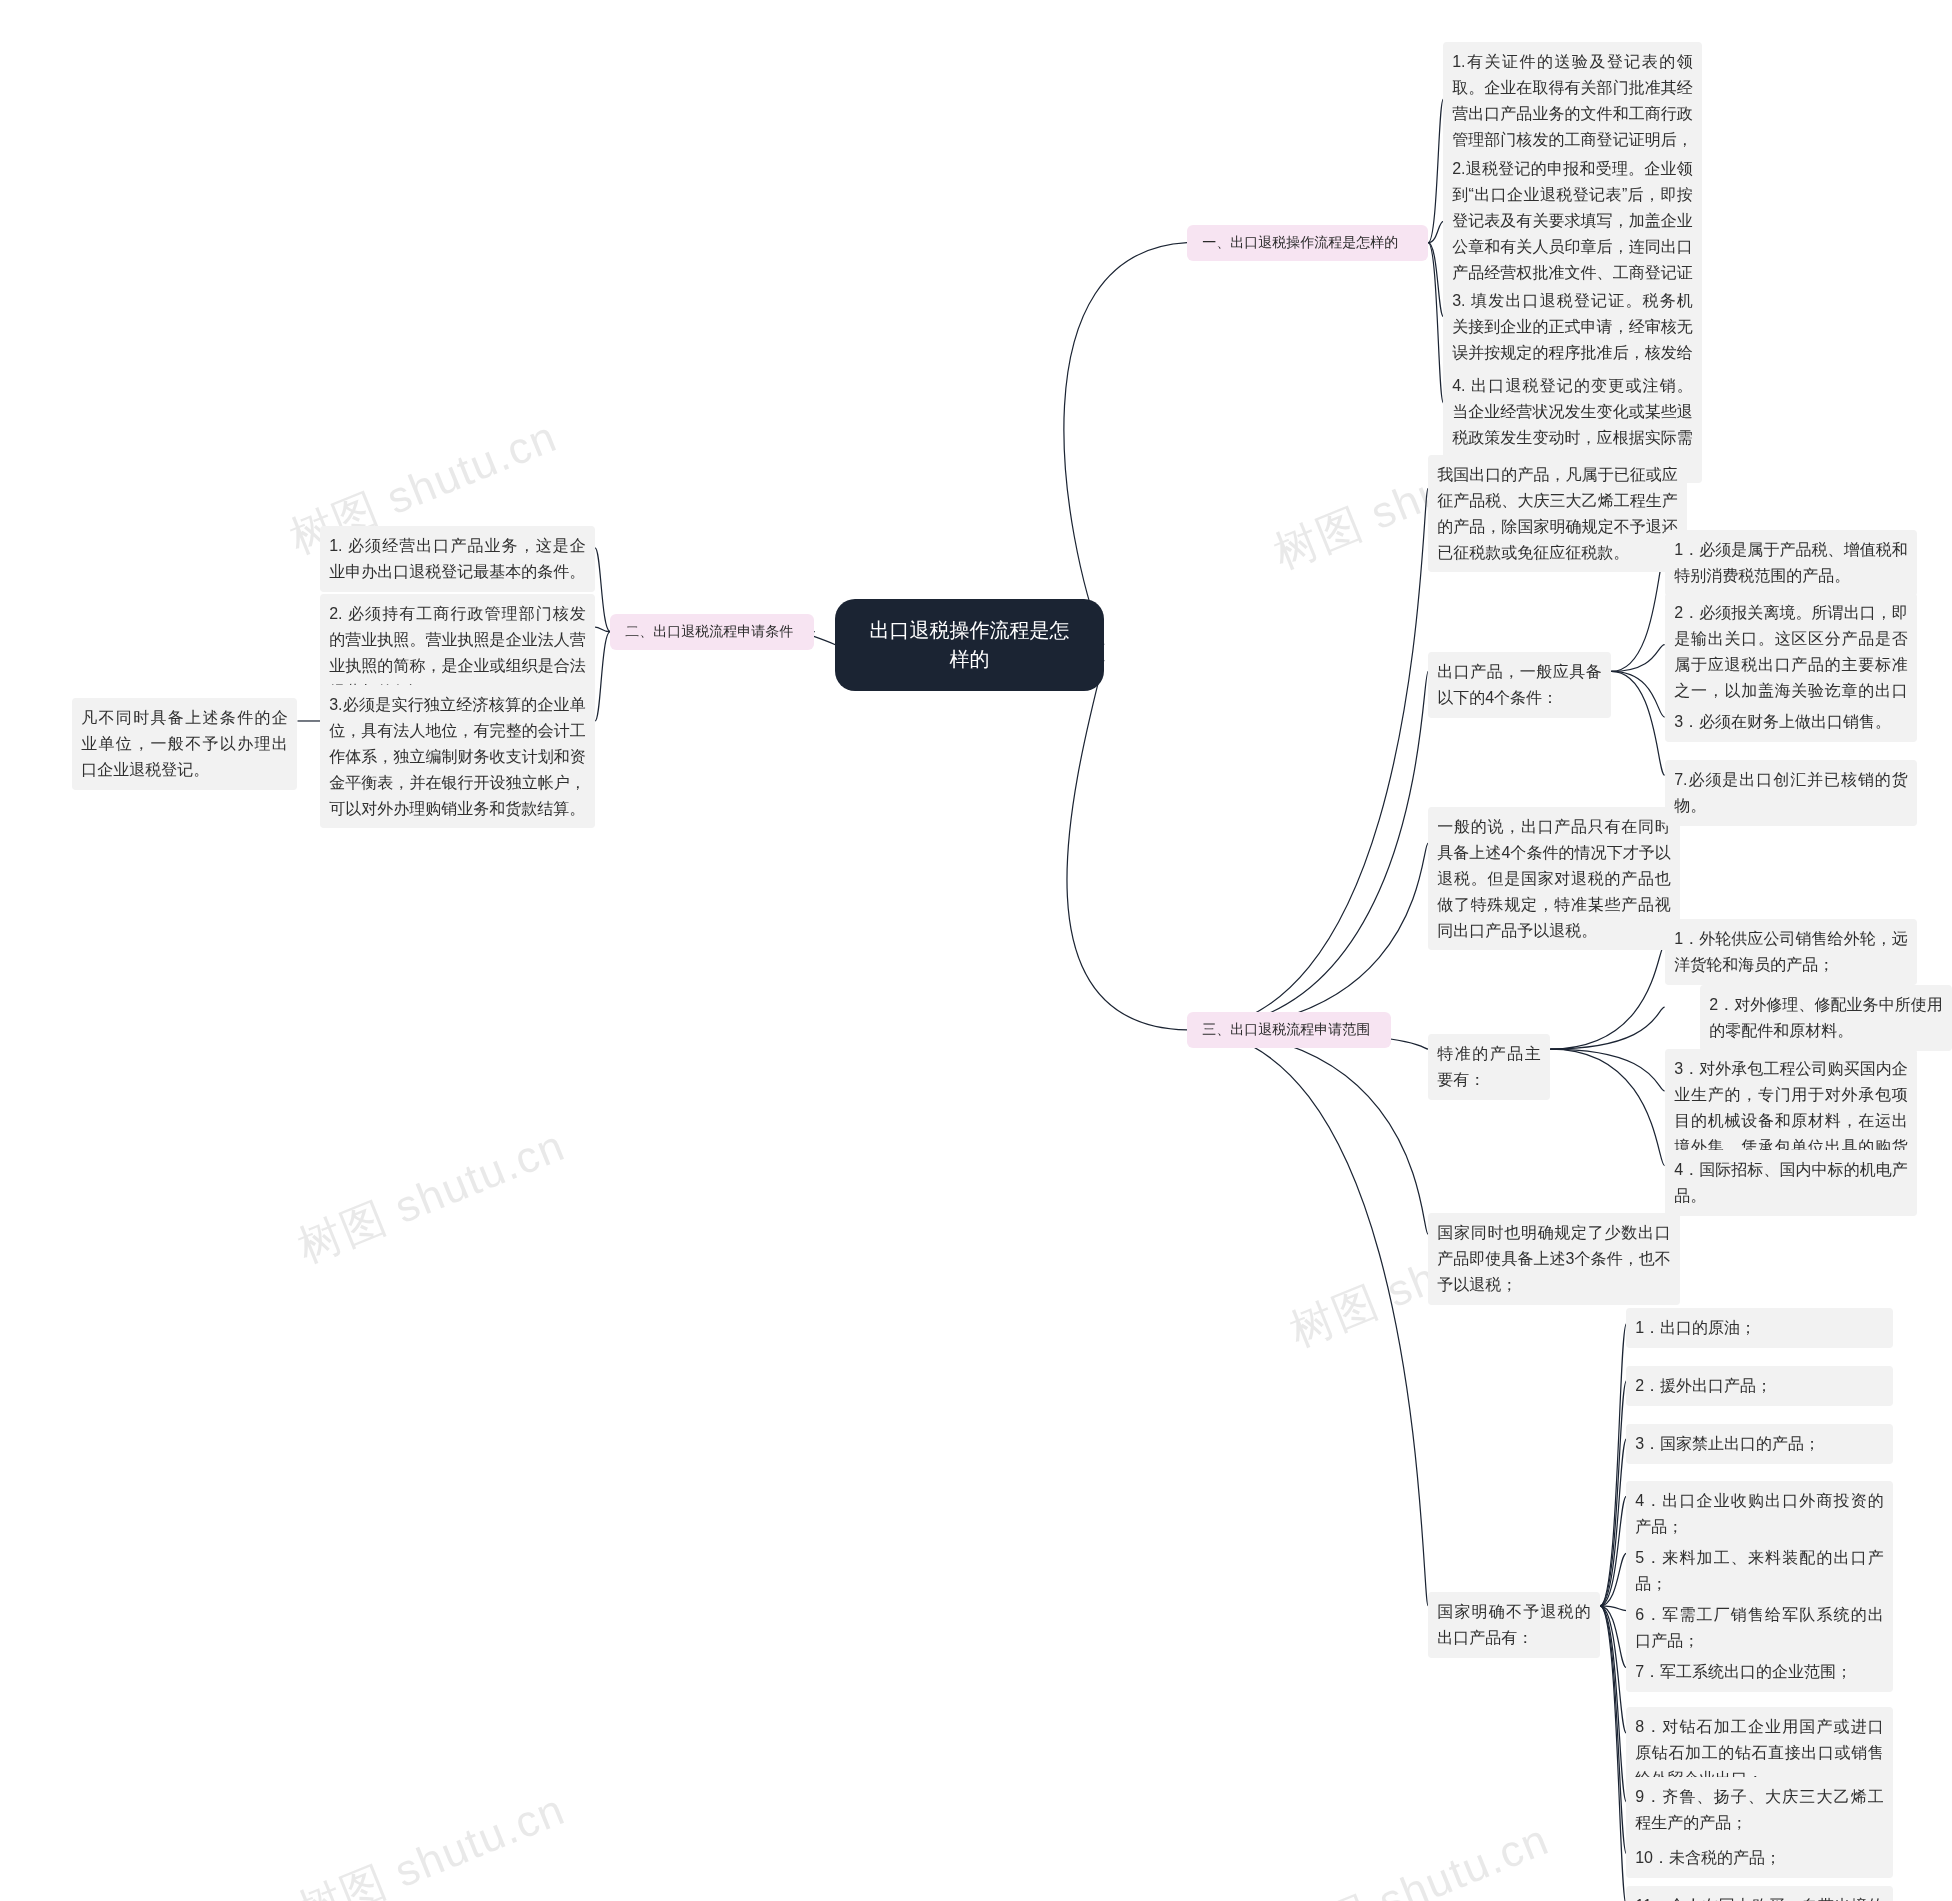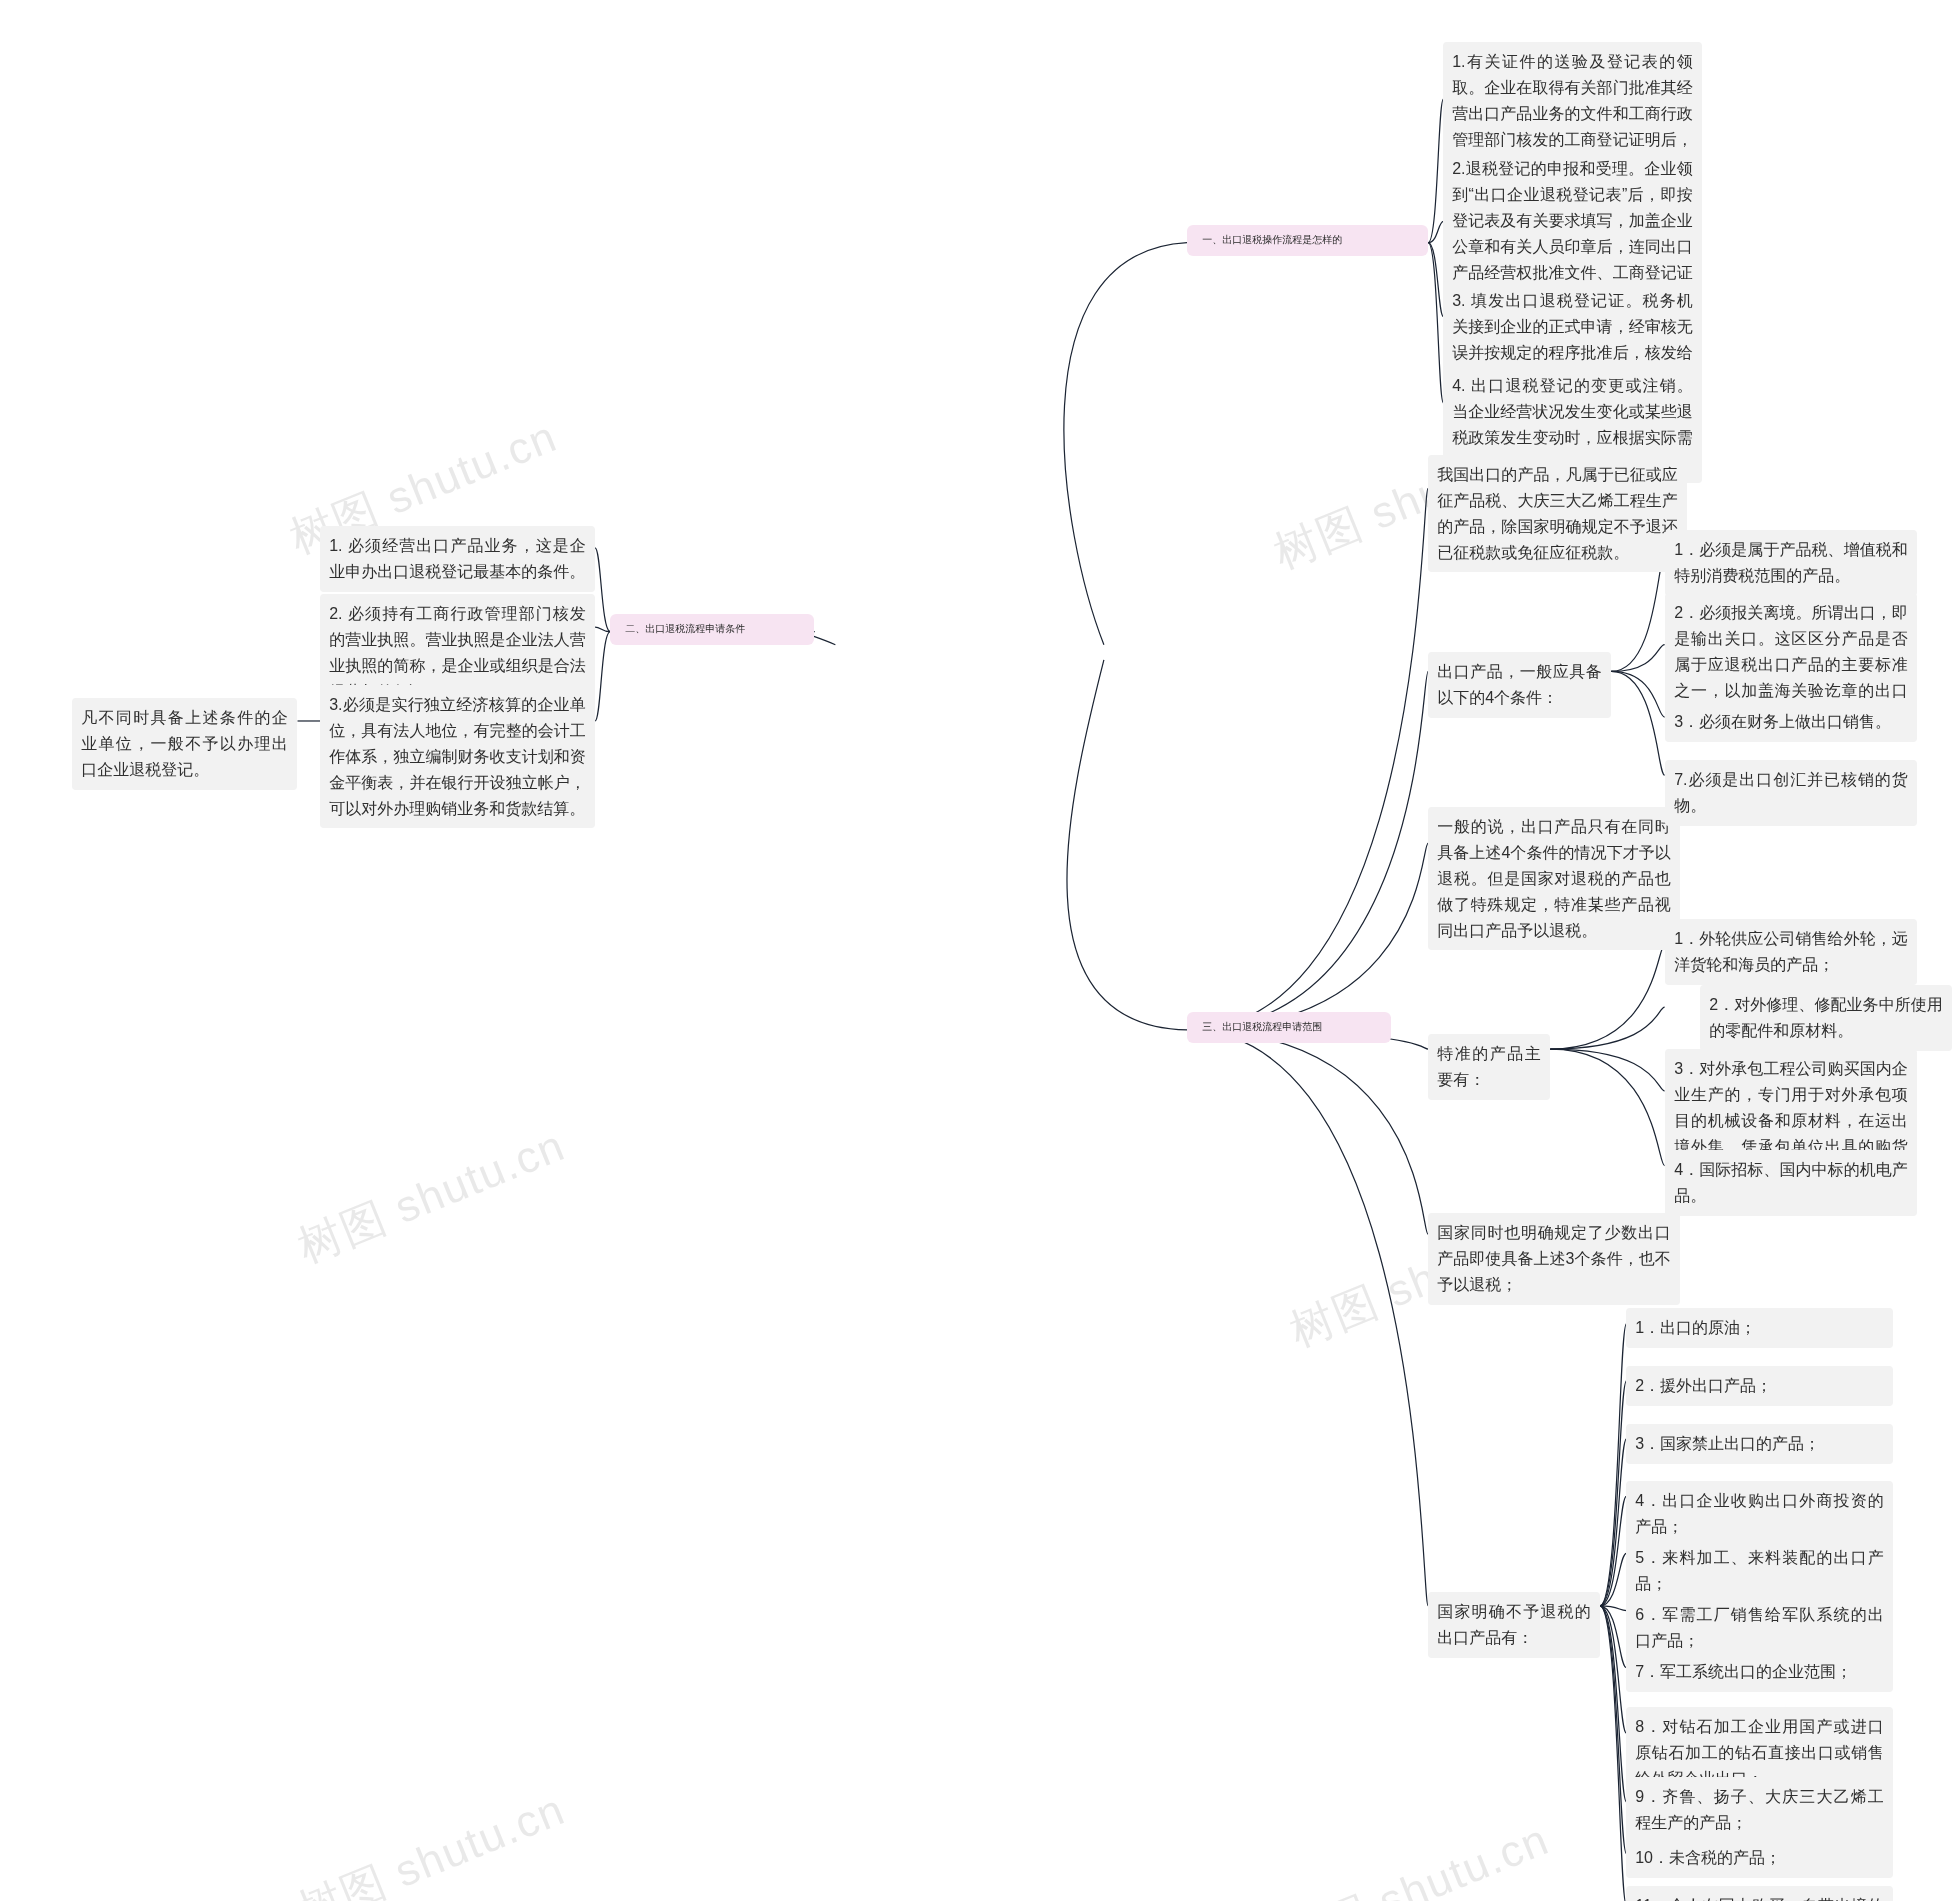--- a/index.html
+++ b/index.html
@@ -22,21 +22,21 @@
     font-size: 20px; line-height: 1.45;
     padding: 17px 26px;
     text-align:center;
     width: 269px;
     left: 835px; top: 599px;
   }
 
   .branch {
     background:#f7e4f2; color:#2a2a2a;
     border-radius: 6.1px;
-    font-size: 10px; line-height:1.4;
+    font-size: 14px; line-height:1.4;
     padding: 8.4px 15.3px;
     white-space: nowrap;
   }
 
   .leaf {
     background:#f2f2f2; color:#2f2f2f;
     border-radius: 3.8px;
     font-size: 16px; line-height: 1.62;
     padding: 6.9px 9.2px;
     text-align: justify;
@@ -111,20 +111,21 @@
 
   <div id="wm-layer">
       <div class="wm" style="left: 282px; top: 458px;">树图 shutu.cn</div>
       <div class="wm" style="left: 1266px; top: 473px;">树图 shutu.cn</div>
       <div class="wm" style="left: 290px; top: 1167px;">树图 shutu.cn</div>
       <div class="wm" style="left: 1282px; top: 1251px;">树图 shutu.cn</div>
       <div class="wm" style="left: 290px; top: 1831px;">树图 shutu.cn</div>
       <div class="wm" style="left: 1274px; top: 1861px;">树图 shutu.cn</div>
     </div>
 
+  <div class="node root">出口退税操作流程是怎样的</div>
 
   <div id="branch-layer">
       <div class="node branch" style="left: 1187px; top: 225px; width: 241px;">一、出口退税操作流程是怎样的</div>
       <div class="node branch" style="left: 610px; top: 614px; width: 204px;">二、出口退税流程申请条件</div>
       <div class="node branch" style="left: 1187px; top: 1012px; width: 204px;">三、出口退税流程申请范围</div>
     </div>
 
   <div id="leaf-layer">
       <div class="node leaf" style="left: 1443px; top: 42px; width: 259px;">1.有关证件的送验及登记表的领取。企业在取得有关部门批准其经营出口产品业务的文件和工商行政管理部门核发的工商登记证明后，应于30日内办理出口企业退税登记。</div>
       <div class="node leaf" style="left: 1443px; top: 149px; width: 259px;">2.退税登记的申报和受理。企业领到“出口企业退税登记表”后，即按登记表及有关要求填写，加盖企业公章和有关人员印章后，连同出口产品经营权批准文件、工商登记证明等证明资料一起报送税务机关，税务机关经审核无误后，即受理登记。</div>

